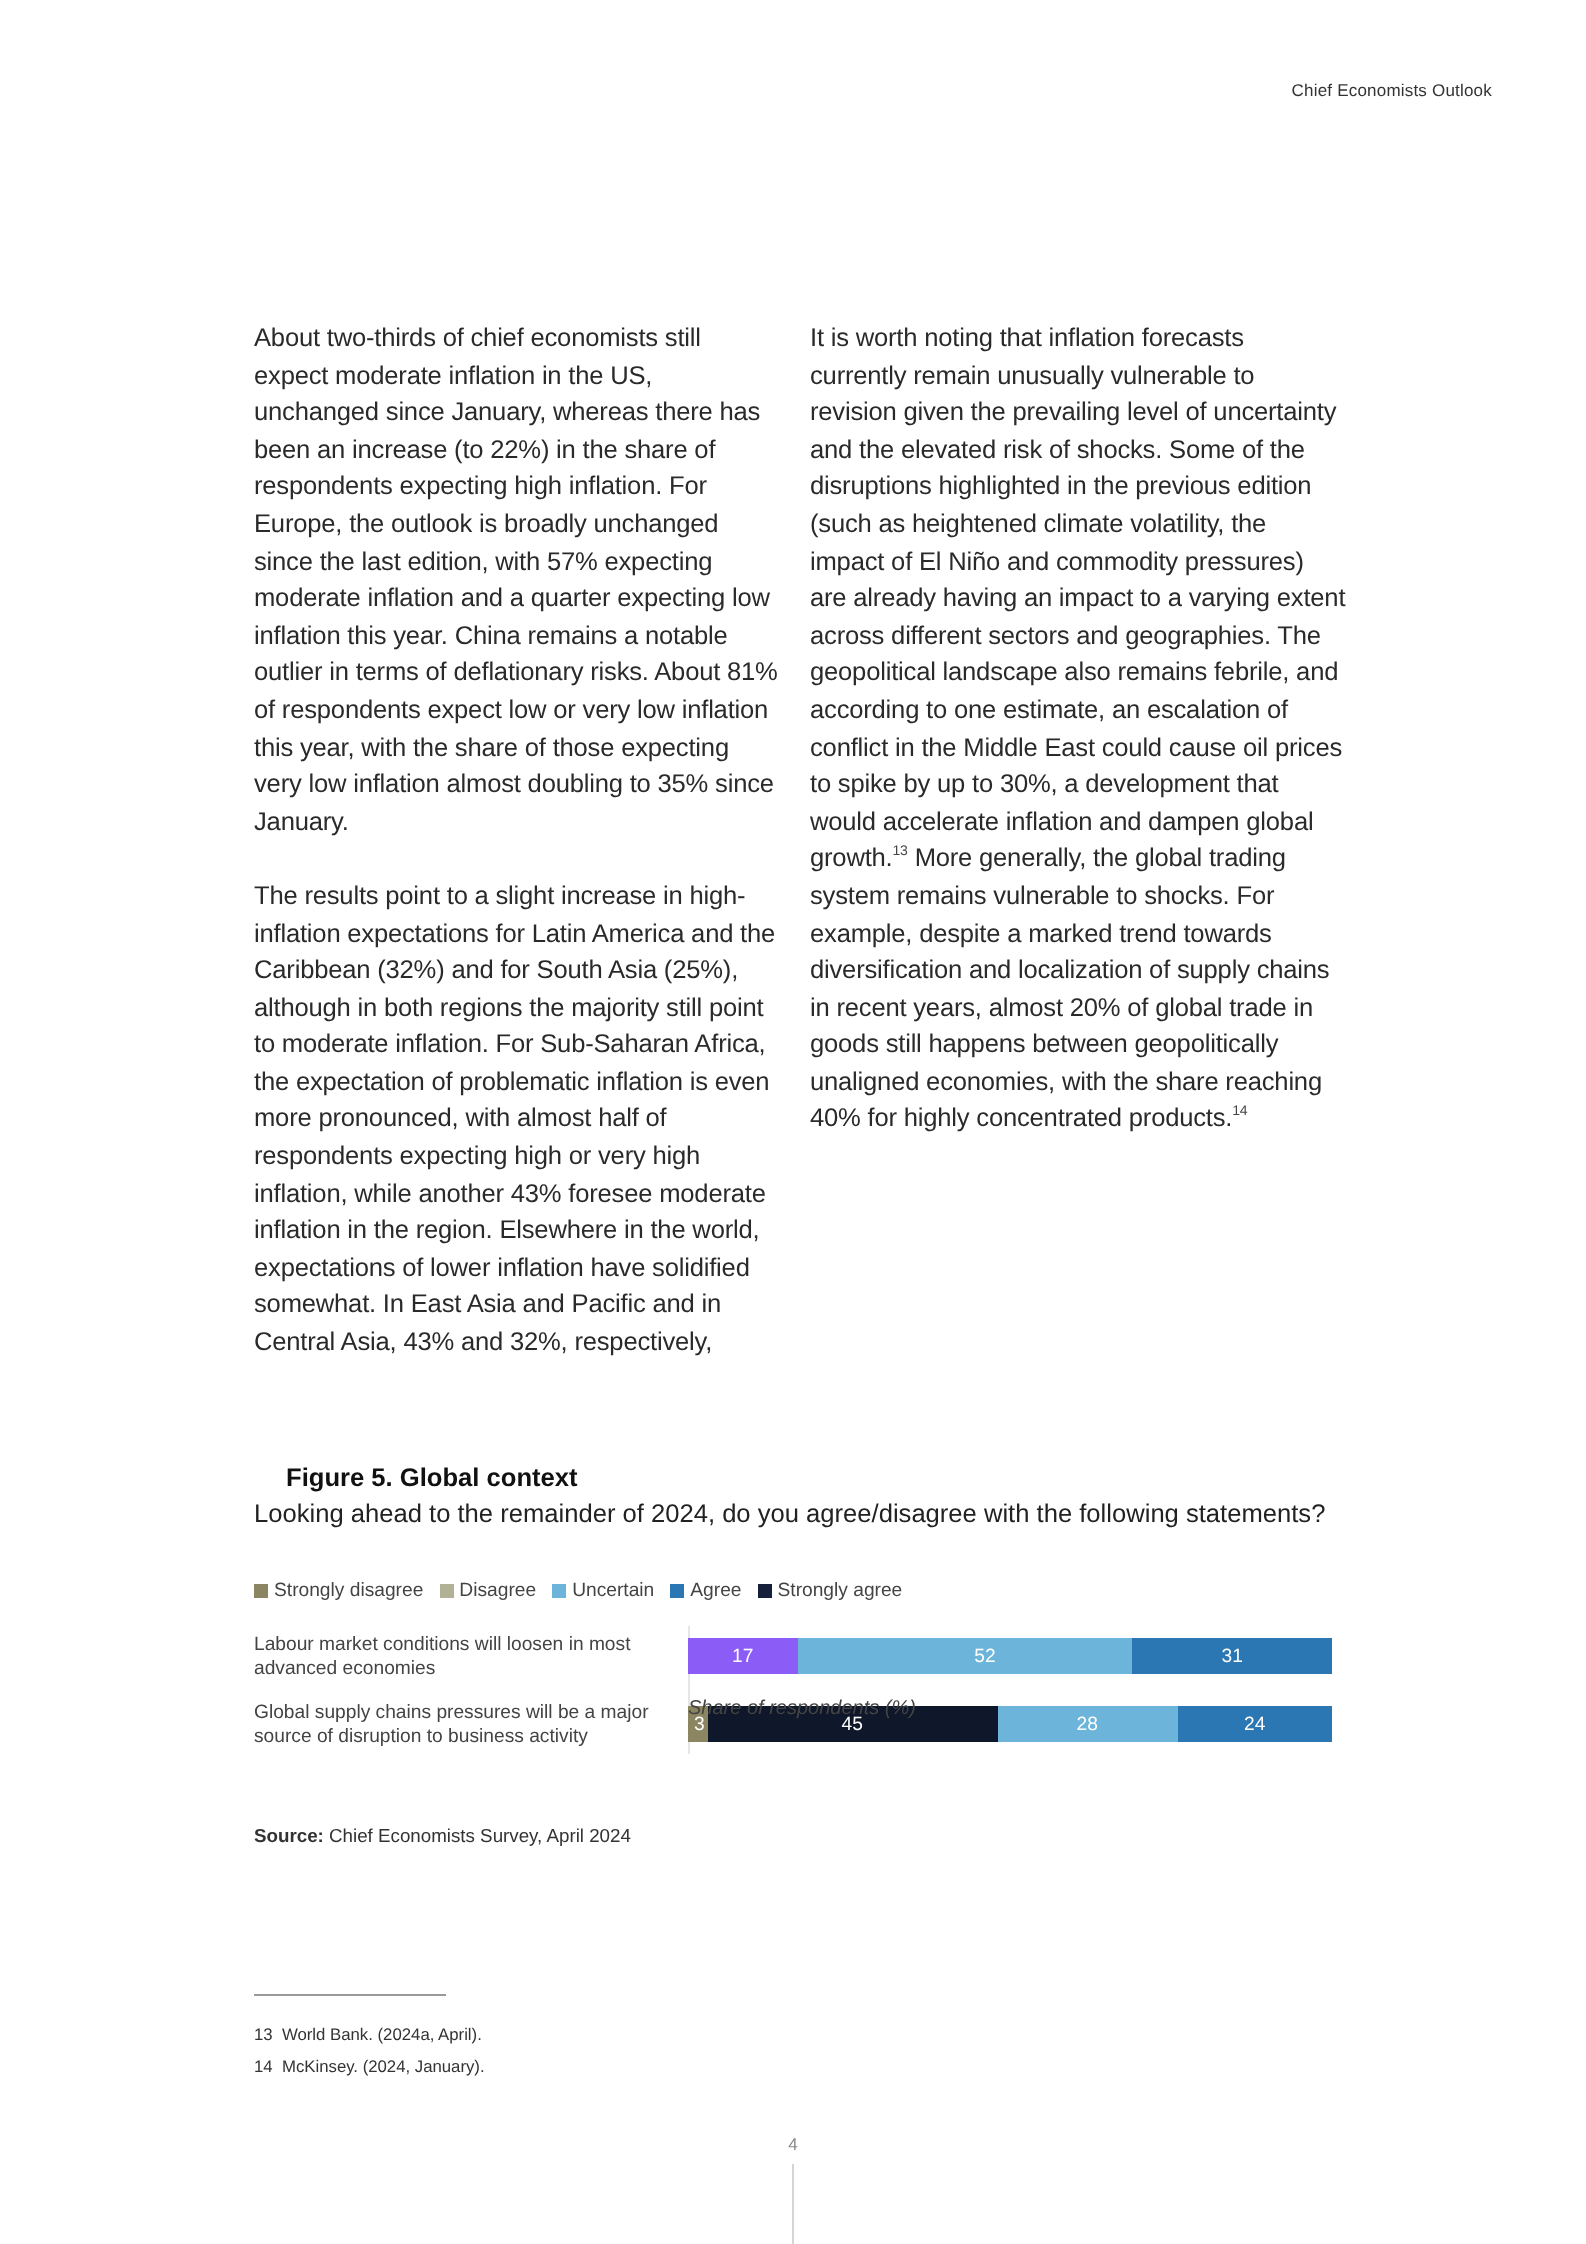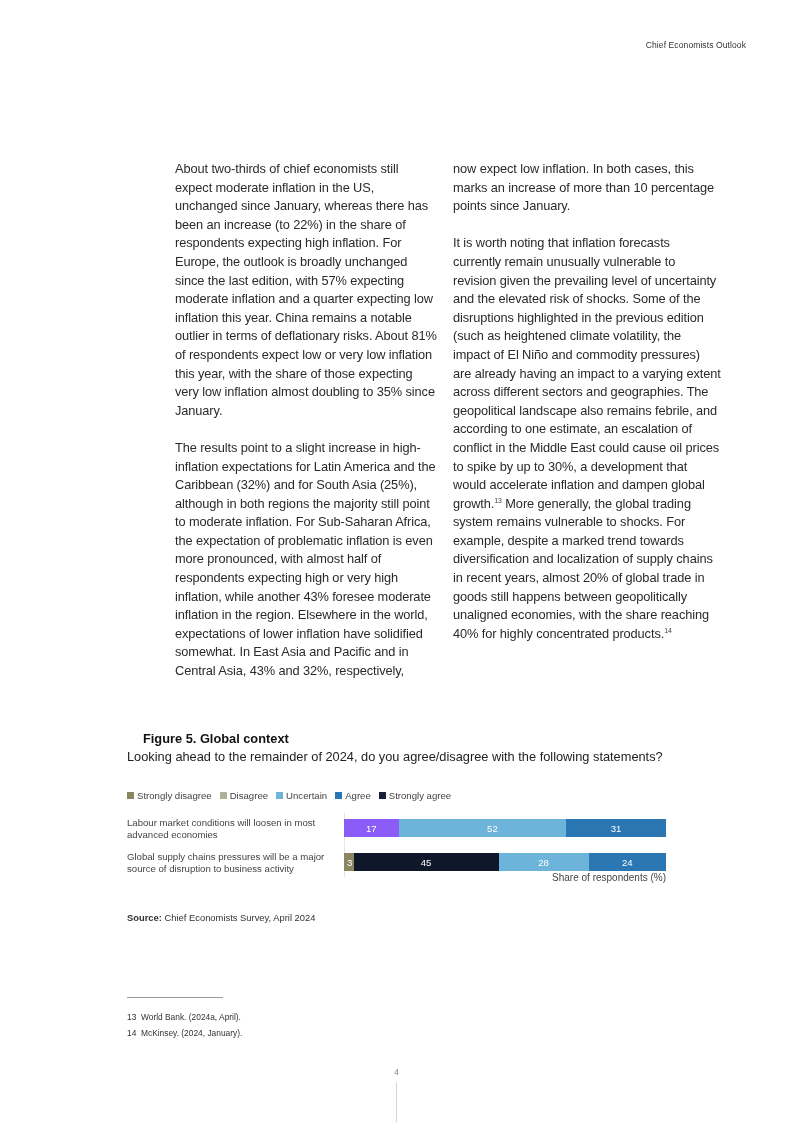--- a/index.html
+++ b/index.html
@@ -1,53 +1,52 @@
 <!DOCTYPE html>
 <html><head>
 <meta charset="utf-8">
 <style>
   * { margin: 0; padding: 0; box-sizing: border-box; }
   html, body { width: 793px; height: 1122px; background: #ffffff; }
   body { position: relative; font-family: "Liberation Sans", sans-serif; color: #222; overflow: hidden; }
   .running-head { position: absolute; top: 40px; right: 47px; font-size: 8.5px; color: #333; letter-spacing: 0.1px; }
-  .col { position: absolute; top: 160px; width: 262px; font-size: 12.8px; line-height: 18.6px; color: #2a2a2a; letter-spacing: -0.1px; margin-left: 48px; }
+  .col { position: absolute; top: 160px; width: 262px; font-size: 12.8px; line-height: 18.6px; color: #2a2a2a; letter-spacing: -0.1px; }
   .col p { margin-bottom: 18.6px; }
   .col-left { left: 127px; }
   .col-right { left: 405px; width: 268px; }
   sup { font-size: 7px; vertical-align: super; line-height: 0; color: #444; }
   .fig-title { position: absolute; left: 127px; top: 731px; font-size: 12.8px; font-weight: bold; color: #111; padding-left: 16px; }
   .fig-sub { position: absolute; left: 127px; top: 749px; font-size: 12.8px; color: #222; white-space: nowrap; }
   .legend { position: absolute; left: 127px; top: 790px; display: flex; font-size: 9.6px; color: #444; white-space: nowrap; }
   .legend-item { display: flex; align-items: center; margin-right: 8px; }
   .legend-swatch { width: 7px; height: 7px; margin-right: 3px; display: inline-block; }
   .row-label { position: absolute; left: 127px; width: 210px; font-size: 9.6px; line-height: 12px; color: #444; }
   .bar { position: absolute; left: 344px; width: 322px; height: 18px; display: flex; }
   .seg { height: 100%; color: #fff; font-size: 9.6px; display: flex; align-items: center; justify-content: center; }
   .seg.small { justify-content: flex-start; padding-left: 3px; }
   .axis-line { position: absolute; left: 344px; top: 813px; width: 1px; height: 64px; background: #e6e6e6; }
-  .xlabel { position: absolute; left: 344px; width: 322px; top: 872px; text-align: right; font-size: 10px; color: #444; }
+  .xlabel { position: absolute; left: 344px; width: 322px; top: 849px; text-align: left; font-size: 10px; color: #444; font-style: italic; }
   .source { position: absolute; left: 127px; top: 912px; font-size: 9.4px; color: #333; }
   .source b { font-weight: bold; color: #333; }
   .fn-rule { position: absolute; left: 127px; top: 997px; width: 96px; height: 1px; background: #999; }
   .footnote { position: absolute; left: 127px; font-size: 8.4px; color: #333; }
   .page-num { position: absolute; left: 0; width: 793px; top: 1067px; text-align: center; font-size: 8.5px; color: #888; }
   .page-rule { position: absolute; left: 396px; top: 1082px; width: 1px; height: 40px; background: #d5d5d5; }
 </style>
 </head>
 <body>
 
 <div class="running-head">Chief Economists Outlook</div>
 
 <div class="col col-left">
   <p>About two-thirds of chief economists still expect moderate inflation in the US, unchanged since January, whereas there has been an increase (to 22%) in the share of respondents expecting high inflation. For Europe, the outlook is broadly unchanged since the last edition, with 57% expecting moderate inflation and a quarter expecting low inflation this year. China remains a notable outlier in terms of deflationary risks. About 81% of respondents expect low or very low inflation this year, with the share of those expecting very low inflation almost doubling to 35% since January.</p>
   <p>The results point to a slight increase in high-inflation expectations for Latin America and the Caribbean (32%) and for South Asia (25%), although in both regions the majority still point to moderate inflation. For Sub-Saharan Africa, the expectation of problematic inflation is even more pronounced, with almost half of respondents expecting high or very high inflation, while another 43% foresee moderate inflation in the region. Elsewhere in the world, expectations of lower inflation have solidified somewhat. In East Asia and Pacific and in Central Asia, 43% and 32%, respectively,</p>
 </div>
 
 <div class="col col-right">
-  <p>now expect low inflation. In both cases, this marks an increase of more than 10 percentage points since January.</p>
   <p>
     <span>It is worth noting that inflation forecasts currently remain unusually vulnerable to revision given the prevailing level of uncertainty and the elevated risk of shocks. Some of the disruptions highlighted in the previous edition (such as heightened climate volatility, the impact of El Niño and commodity pressures) are already having an impact to a varying extent across different sectors and geographies. The geopolitical landscape also remains febrile, and according to one estimate, an escalation of conflict in the Middle East could cause oil prices to spike by up to 30%, a development that would accelerate inflation and dampen global growth.</span><sup>13</sup><span> More generally, the global trading system remains vulnerable to shocks. For example, despite a marked trend towards diversification and localization of supply chains in recent years, almost 20% of global trade in goods still happens between geopolitically unaligned economies, with the share reaching 40% for highly concentrated products.</span><sup>14</sup>
   </p>
 </div>
 
 <div class="fig-title">Figure 5. Global context</div>
 <div class="fig-sub">Looking ahead to the remainder of 2024, do you agree/disagree with the following statements?</div>
 
 <div class="legend" id="legend">
     <span class="legend-item">

